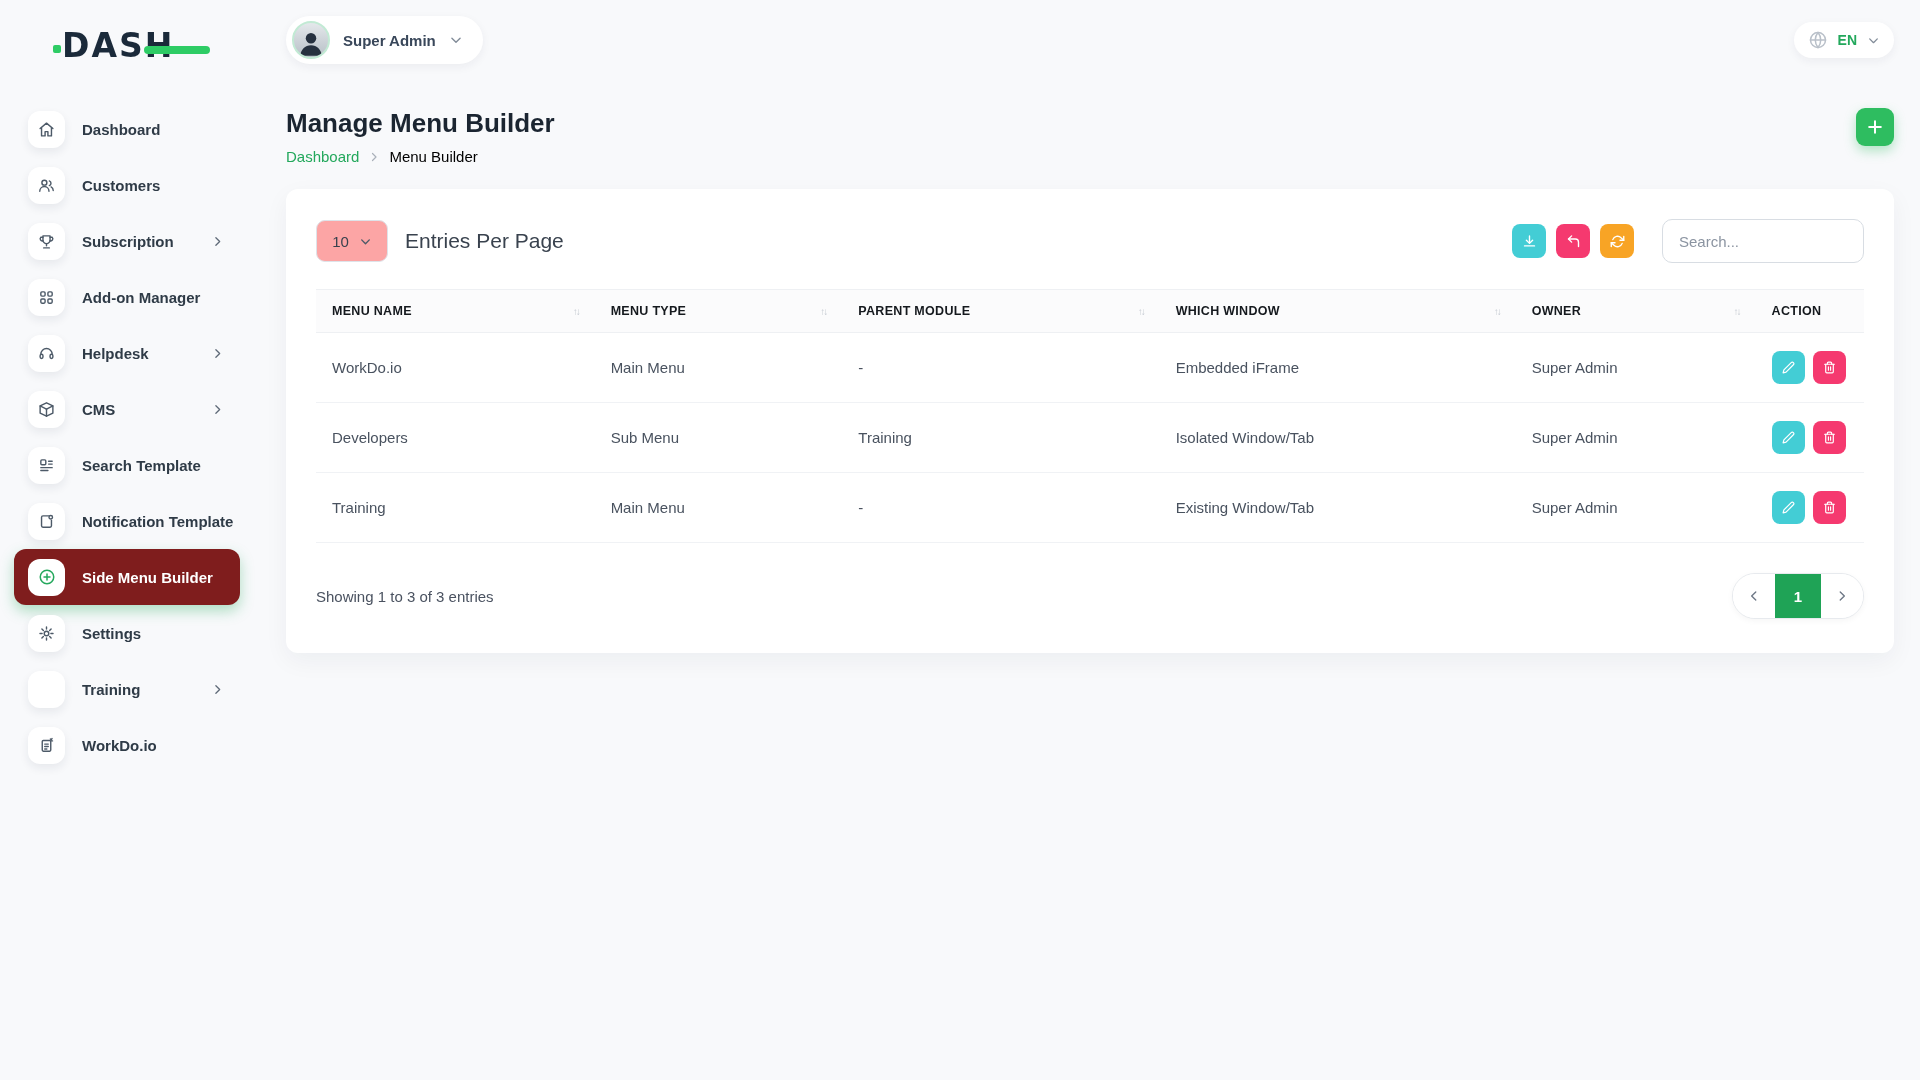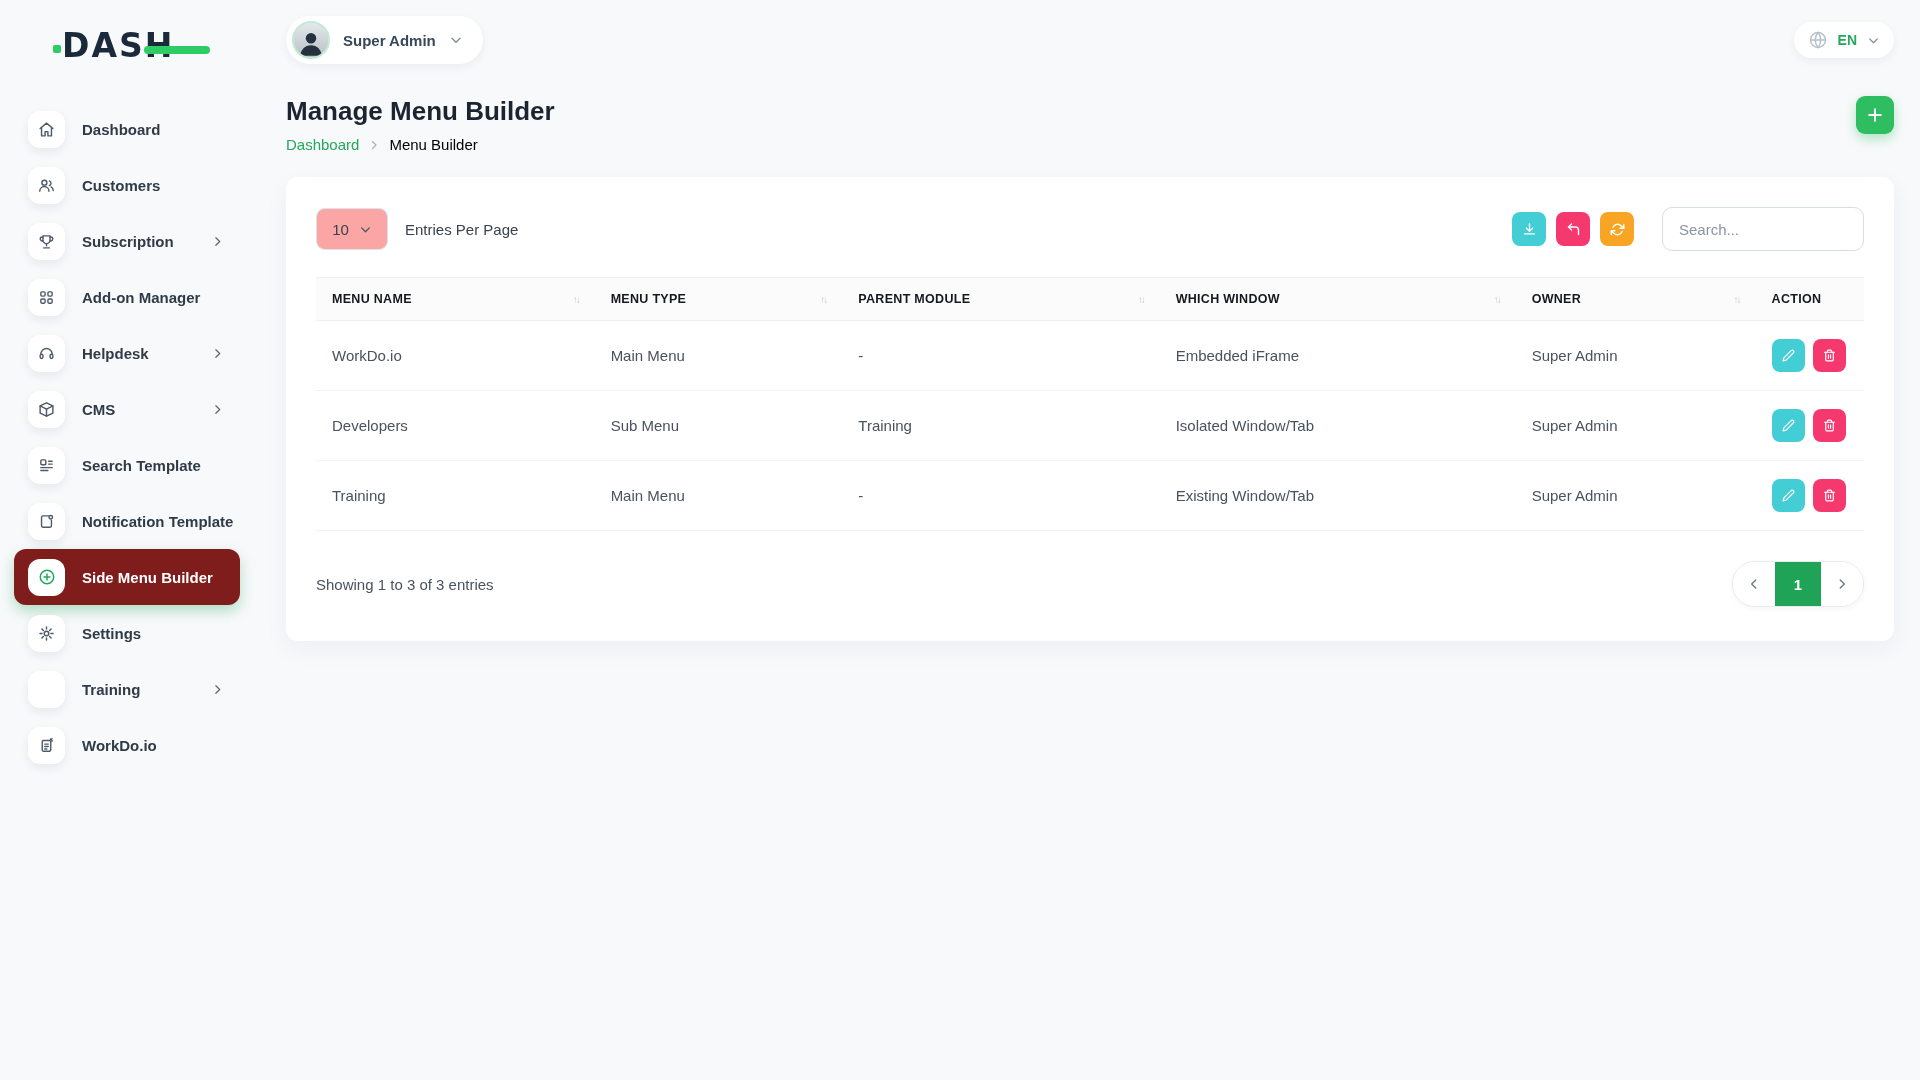--- a/index.html
+++ b/index.html
@@ -47,21 +47,21 @@
   .avatar svg { width:30px; height:30px; }
   .user-name { font-size:15px; font-weight:600; color:#39475a; }
   .pill-chev { color:#828c99; display:flex; }
   .lang-pill {
     display:flex; align-items:center; gap:10px; background:#fff; border-radius:999px;
     padding:8px 14px; box-shadow:0 3px 10px rgba(26,42,62,.06); cursor:pointer;
   }
   .lang-globe { color:#b9c0c9; display:flex; }
   .lang-code { font-size:14px; font-weight:700; color:#23a85c; }
 
-  .page-head { display:flex; align-items:flex-start; justify-content:space-between; margin-top:28px;gap:28px; }
+  .page-head { display:flex; align-items:flex-start; justify-content:space-between; margin-top:40px;gap:28px; }
   .page-title { font-size:26px; font-weight:700; color:#1b2531; }
   .breadcrumb { display:flex; align-items:center; gap:9px; margin-top:9px; font-size:15px; }
   .crumb-link { color:#23a85c; text-decoration:none; cursor:pointer; }
   .crumb-sep { color:#aab1ba; display:flex; }
   .crumb-current { color:#000000; }
   .add-btn {
     width:38px; height:38px; border:none; border-radius:9px; background:#2ebd60; color:#fff;
     display:flex; align-items:center; justify-content:center; cursor:pointer;
     box-shadow:0 5px 12px rgba(46,189,96,.35);
   }
@@ -71,21 +71,21 @@
     margin-top:24px; background:#fff; border-radius:12px; padding:30px 30px 34px 30px;
     box-shadow:0 8px 24px rgba(20,35,60,.05);
   }
   .card-toolbar { display:flex; align-items:center; }
   .select-box {
     width:72px; height:42px; border:1px solid #dee3e9; border-radius:9px; background:#fca5a5;
     display:flex; align-items:center; justify-content:center; gap:10px; cursor:pointer;
     font-size:15px; color:#39424e;
   }
   .select-chev { color:#4d5a68; display:flex; }
-  .entries-label { margin-left:17px; font-size:15px; color:#39424e; }
+  .entries-label { margin-left:17px; font-size:21px; color:#39424e; }
   .toolbar-right { margin-left:auto; display:flex; align-items:center; gap:10px; }
   .sq-btn {
     width:34px; height:34px; border:none; border-radius:8px; color:#fff; cursor:pointer;
     display:flex; align-items:center; justify-content:center;
   }
   .sq-btn.cyan { background:#43cdd5; }
   .sq-btn.pink { background:#f5396f; }
   .sq-btn.orange { background:#f8a425; }
   .search-input {
     margin-left:18px; width:202px; height:44px; border:1px solid #d8dde3; border-radius:10px;

